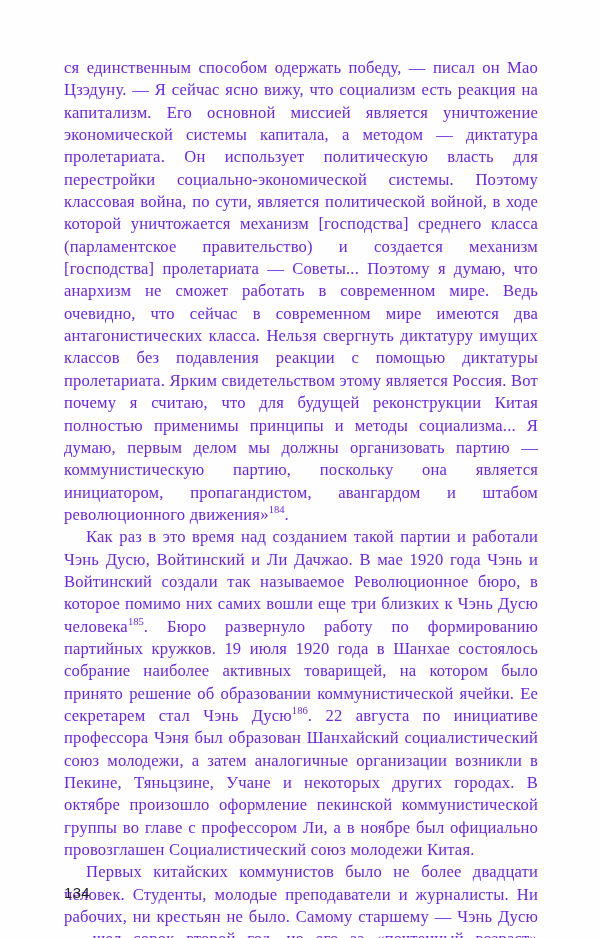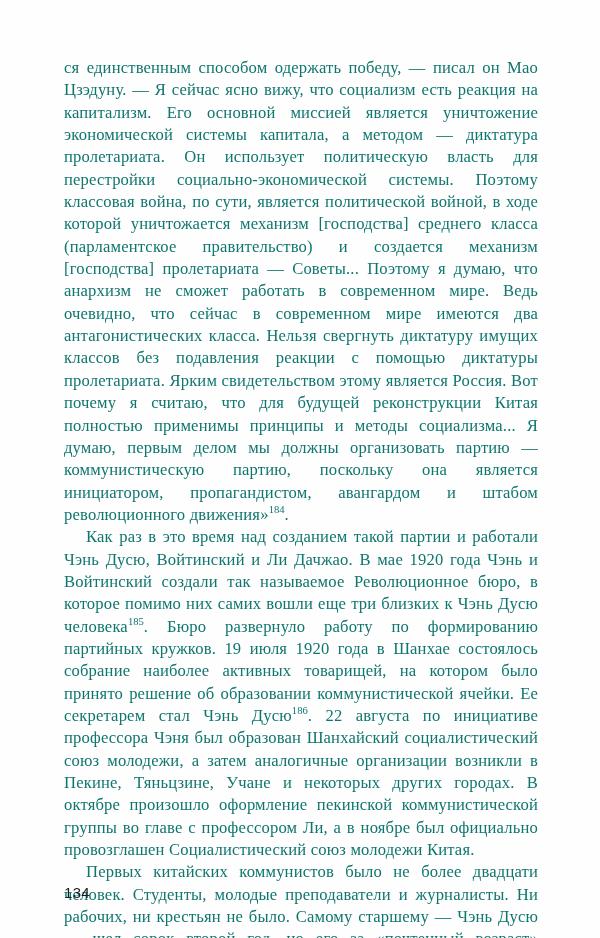--- a/index.html
+++ b/index.html
@@ -46,21 +46,21 @@
     top: 57px;
     width: 474px;
   }
 
   .para {
     margin: 0;
     text-align: justify;
     text-justify: inter-word;
     font-size: 16.6px;
     line-height: 22.35px;
-    color: #0f766e;
+    color: #6d28d9;
     letter-spacing: 0.01em;
     word-spacing: 0.005em;
     hyphens: manual;
   }
   .para.indent {
     text-indent: 22px;
   }
   
   .para:last-of-type { }
 

